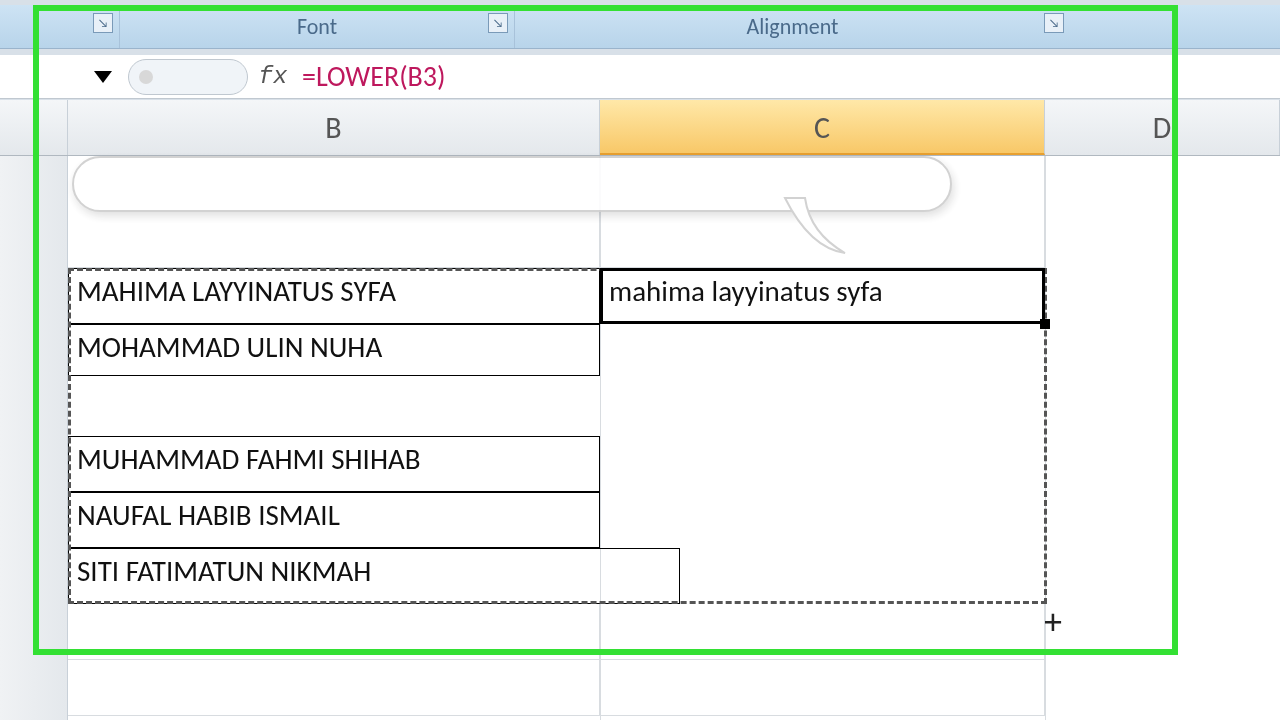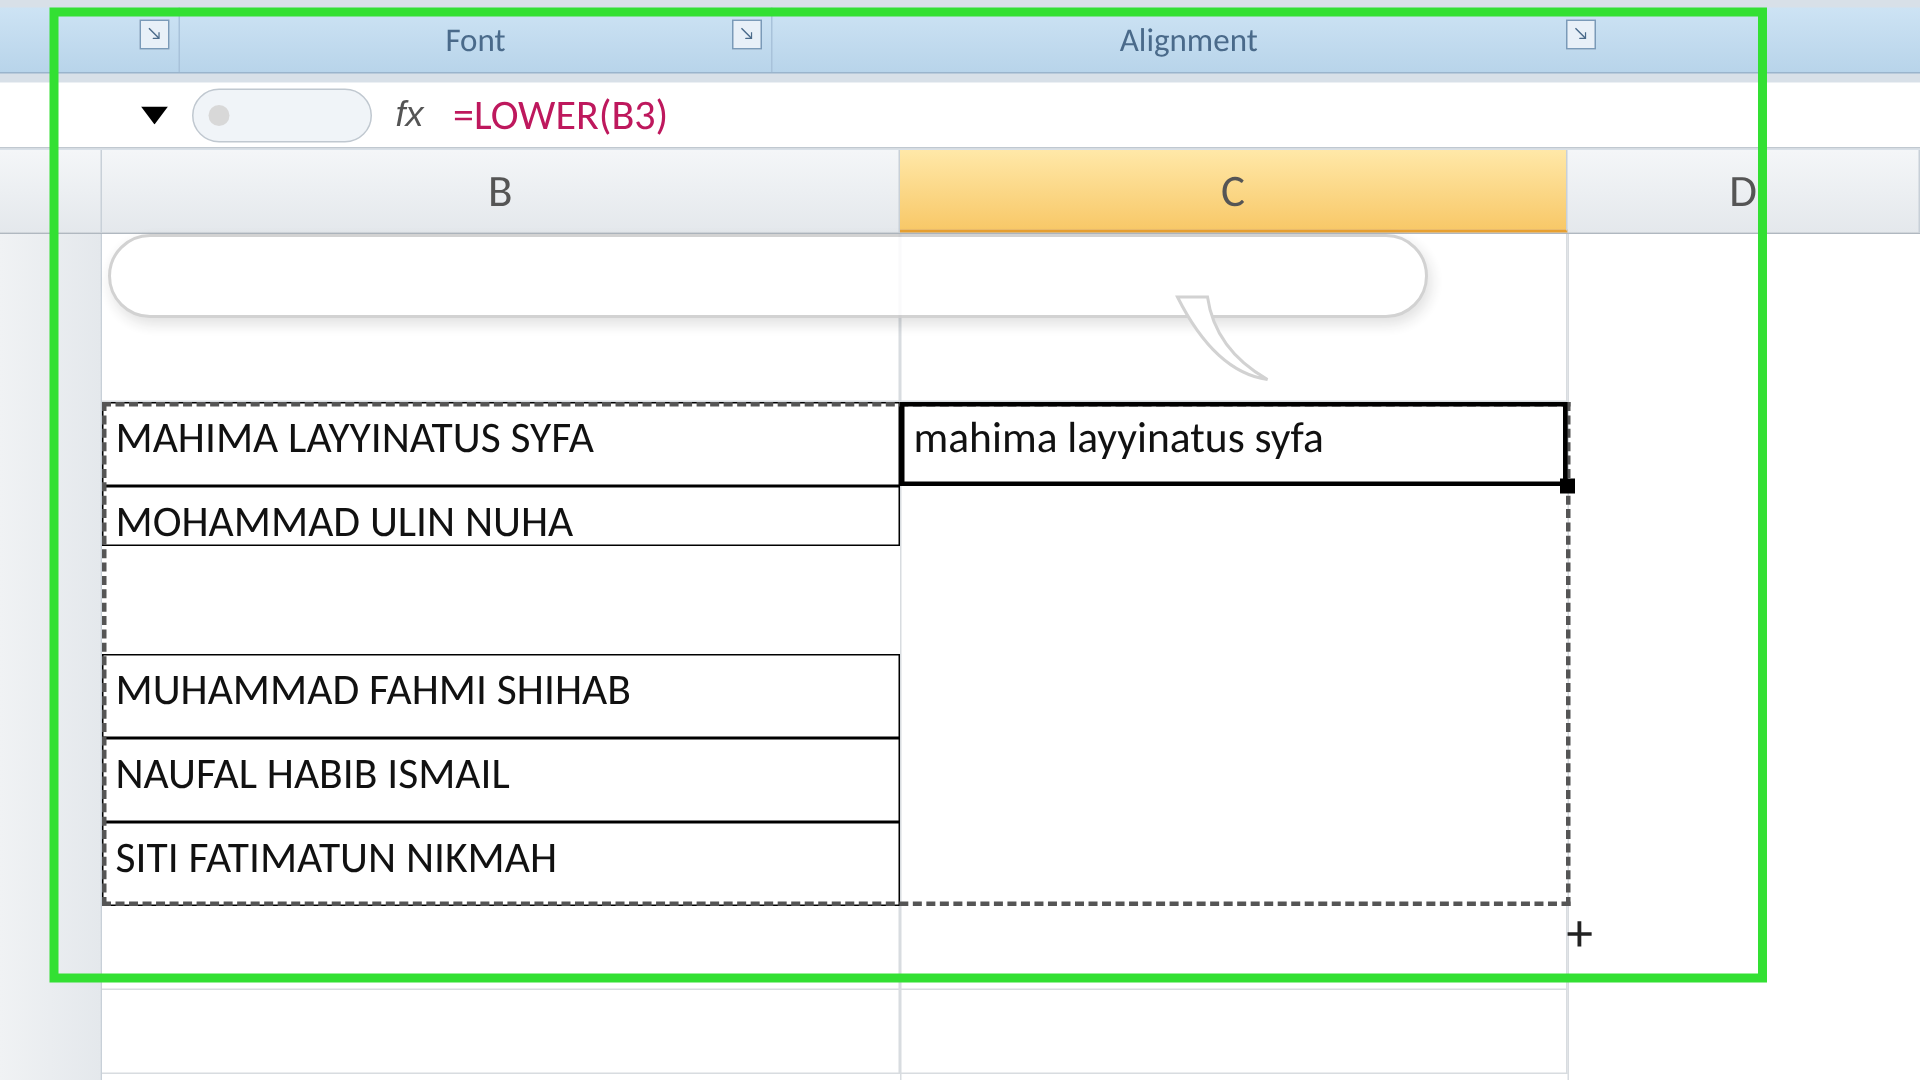--- a/index.html
+++ b/index.html
@@ -74,21 +74,21 @@
     border-radius: 18px;
     display:flex; align-items:center; padding-left:10px;
   }
   .cancel-enter .dot {
     width: 14px; height: 14px; border-radius: 50%;
     background: #d8d8d8;
   }
   .fx {
     width: 42px; text-align:center;
     font-style: italic;
-    font-family: Liberation Sans, sans-serif;
+    font-family: Liberation Mono, monospace;
     font-size: 24px;
     color: #555;
     margin-left: 4px;
   }
   .formula-input {
     flex: 1;
     font-size: 28px;
     padding: 4px 8px;
     color: #be185d;
     border: none;
@@ -274,24 +274,24 @@
 
   <div class="row-header" style="top:56px; height:616px"></div>
 
   <div class="colline" style="left:600px; top:56px;"></div>
   <div class="colline" style="left:1045px; top:56px;"></div>
 
   <div class="cell" style="left:68px; top:56px; width:532px; height:112px"></div>
   <div class="cell" style="left:600px; top:56px; width:445px; height:112px"></div>
 
   <div class="cell data-b" style="left:68px; top:168px; width:532px; height:56px">MAHIMA LAYYINATUS SYFA</div>
-  <div class="cell data-b" style="left:68px; top:224px; width:532px; height:40px">MOHAMMAD ULIN NUHA</div>
+  <div class="cell data-b" style="left:68px; top:224px; width:532px; height:52px">MOHAMMAD ULIN NUHA</div>
   <div class="cell data-b" style="left:68px; top:392px; width:532px; height:56px">NAUFAL HABIB ISMAIL</div>
   <div class="cell data-b" style="left:68px; top:336px; width:532px; height:56px">MUHAMMAD FAHMI SHIHAB</div>
-  <div class="cell data-b" style="left:68px; top:448px; width:532px; height:56px">SITI FATIMATUN NIKMAH</div>
+  <div class="cell data-b" style="left:68px; top:448px; width:612px; height:56px">SITI FATIMATUN NIKMAH</div>
 
   <div class="cell data-c-first" style="left:600px; top:168px; width:445px; height:56px">mahima layyinatus syfa</div>
 
   <div class="cell" style="left:600px; top:224px; width:445px; height:56px; border:none"></div>
   <div class="cell" style="left:600px; top:280px; width:445px; height:56px; border:none"></div>
   <div class="cell" style="left:600px; top:336px; width:445px; height:56px; border:none"></div>
   <div class="cell" style="left:600px; top:392px; width:445px; height:56px; border:none"></div>
   <div class="cell" style="left:600px; top:448px; width:445px; height:56px; border:none"></div>
 
   <div class="marquee" style="left:68px; top:168px; width:979px; height:336px"></div>

